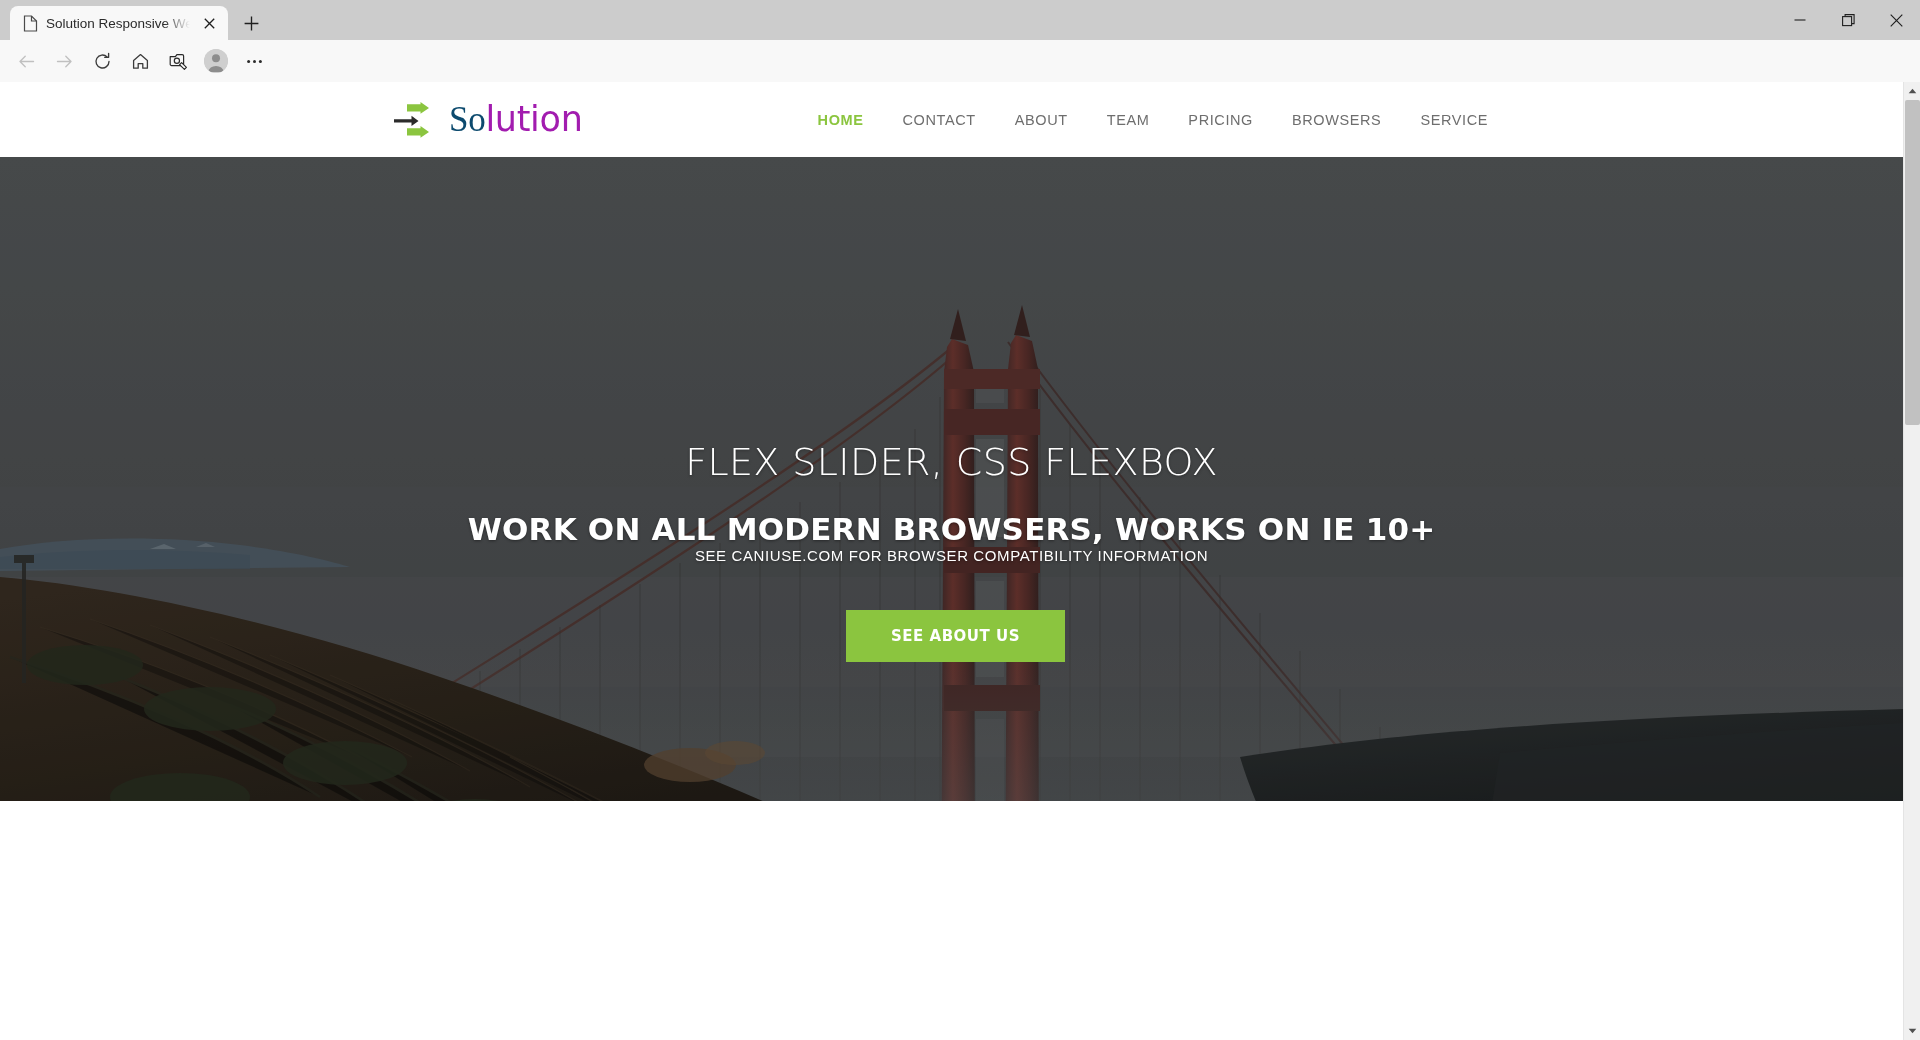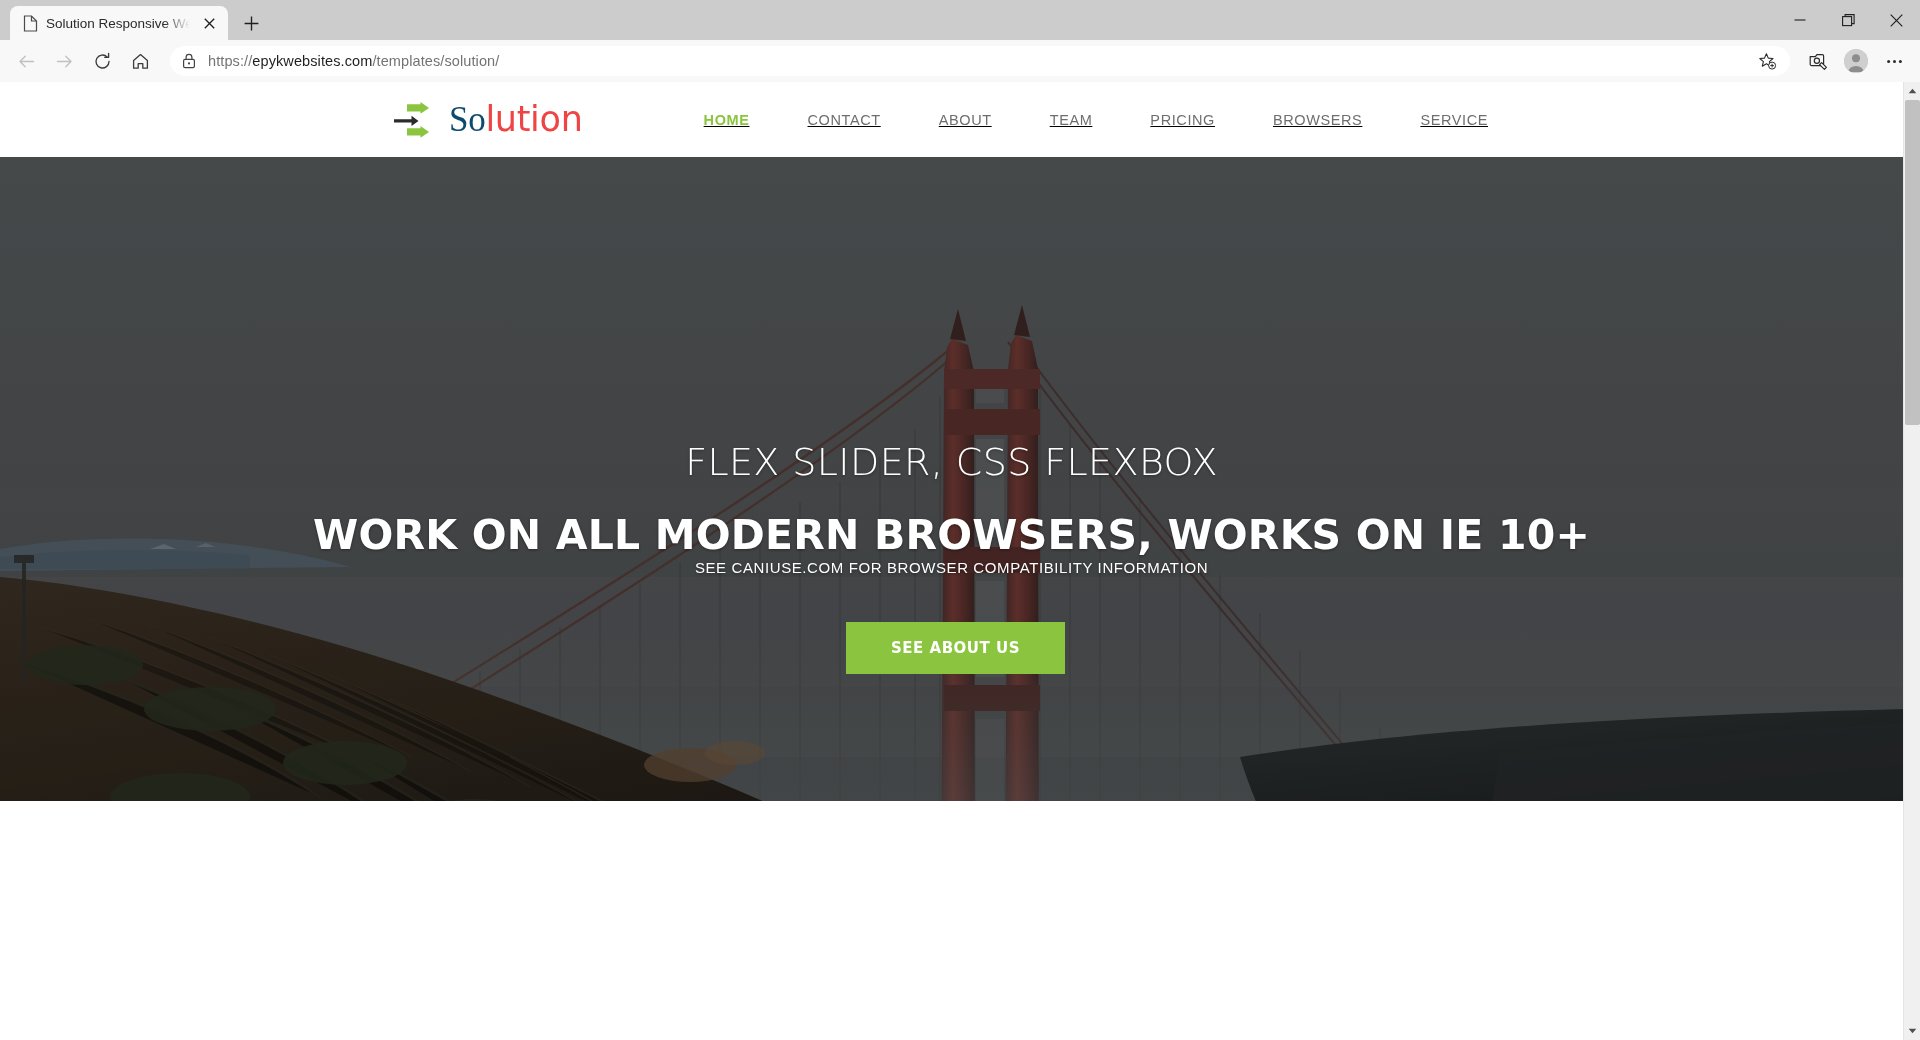--- a/index.html
+++ b/index.html
@@ -136,29 +136,28 @@
     position: relative;
     z-index: 5;
   }
   .logo-wrap {
     display: flex; align-items: center; gap: 14px;
     margin-left: 393px;
   }
   .logo-mark { width: 42px; height: 36px; flex: 0 0 42px; }
   .logo-text { font-size: 35px; font-weight: 400; letter-spacing: -.3px; font-family: "DejaVu Sans", sans-serif; }
   .logo-text .dark { color: #0c4a6e; font-family: Liberation Serif, serif; }
-  .logo-text .green { color: #ef4444; }
+  .logo-text .green { color: #a21caf; }
 
   .nav {
     margin-left: auto;
     margin-right: 415px;
     display: flex;
     align-items: center;
-    gap: 58px;
-    text-decoration: underline;
+    gap: 39px;
   }
   .nav-item {
     font-size: 14.5px;
     letter-spacing: .6px;
     color: #6e6e6e;
     font-weight: 400;
   }
   .nav-item.active { color: #8bc53f; font-weight: 700; }
 
   
@@ -183,21 +182,21 @@
   }
   .hero-h1 {
     font-size: 38px;
     font-weight: 300;
     letter-spacing: .4px;
     line-height: 1.1;
     font-family: "DejaVu Sans", sans-serif;
     text-shadow: 0 1px 3px rgba(0,0,0,.35);
   }
   .hero-h2 {
-    font-size: 41px;
+    font-size: 31px;
     font-weight: 700;
     letter-spacing: .2px;
     margin-top: 27px;
     font-family: "DejaVu Sans", sans-serif;
     text-shadow: 0 1px 3px rgba(0,0,0,.4);
   }
   .hero-sub {
     font-size: 15px;
     font-weight: 400;
     letter-spacing: .6px;
@@ -307,37 +306,20 @@
         <path d="M16 9.5 A6.5 6.5 0 1 1 14.1 4.9" fill="none" stroke="currentColor" stroke-width="1.35" stroke-linecap="round"></path>
         <path d="M15.6 1.4 V5.3 H11.7" fill="none" stroke="currentColor" stroke-width="1.35" stroke-linecap="round" stroke-linejoin="round"></path>
       </svg>
     </div>
     <div class="tbtn">
       <svg width="19" height="19" viewBox="0 0 19 19">
         <path d="M2.6 8.4 L9.5 2.6 L16.4 8.4 V16.2 H11.8 V11.6 H7.2 V16.2 H2.6 Z" fill="none" stroke="currentColor" stroke-width="1.3" stroke-linejoin="round"></path>
       </svg>
     </div>
 
-    <div class="omnibox">
-      <span class="lock-ico">
-        <svg width="14" height="16" viewBox="0 0 14 16">
-          <rect x="1.6" y="6.4" width="10.8" height="8.2" rx="1.4" fill="none" stroke="currentColor" stroke-width="1.2"></rect>
-          <path d="M4.1 6.4 V4.3 a2.9 2.9 0 0 1 5.8 0 V6.4" fill="none" stroke="currentColor" stroke-width="1.2"></path>
-          <circle cx="7" cy="10.4" r="1.05" fill="currentColor"></circle>
-        </svg>
-      </span>
-      <span class="url"><span class="scheme">https://</span><span class="host">epykwebsites.com</span><span class="path">/templates/solution/</span></span>
-      <span class="omni-star">
-        <svg width="19" height="19" viewBox="0 0 19 19">
-          <path d="M8.4 1.8 L10.3 6.1 L15 6.5 L11.4 9.6 L12.5 14.2 L8.4 11.8 L4.3 14.2 L5.4 9.6 L1.8 6.5 L6.5 6.1 Z" fill="none" stroke="#2b2b2b" stroke-width="1.1" stroke-linejoin="round"></path>
-          <circle cx="14.1" cy="13.6" r="3.5" fill="#fff" stroke="#2b2b2b" stroke-width="1"></circle>
-          <path d="M14.1 11.8 V15.4 M12.3 13.6 H15.9" stroke="#2b2b2b" stroke-width="1"></path>
-        </svg>
-      </span>
-    </div>
 
     <div class="tbtn">
       <svg width="20" height="20" viewBox="0 0 20 20">
         <path d="M2.2 5.6 h5.2 l1.5 -2 h5.3 a1.4 1.4 0 0 1 1.4 1.4 v8.2 a1.4 1.4 0 0 1 -1.4 1.4 H3.6 a1.4 1.4 0 0 1 -1.4 -1.4 Z" fill="none" stroke="#2b2b2b" stroke-width="1.2" stroke-linejoin="round"></path>
         <circle cx="8.9" cy="9.7" r="2.6" fill="none" stroke="#2b2b2b" stroke-width="1.2"></circle>
         <path d="M13.6 11.6 L18.4 16.4 L16.4 18.4 L11.6 13.6 Z" fill="#fff" stroke="#2b2b2b" stroke-width="1.2" stroke-linejoin="round"></path>
       </svg>
     </div>
     <div class="tbtn">
       <span class="profile-pic">

